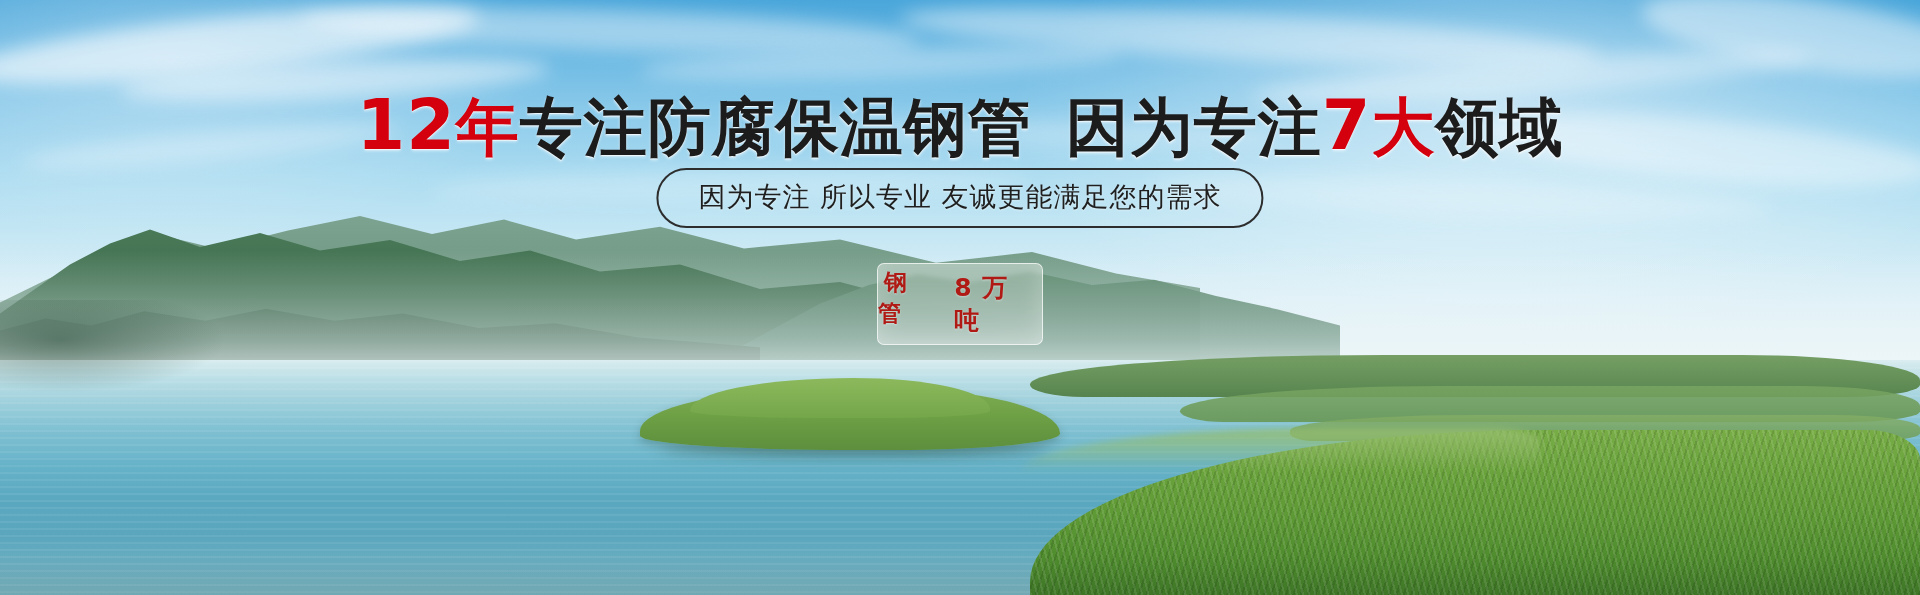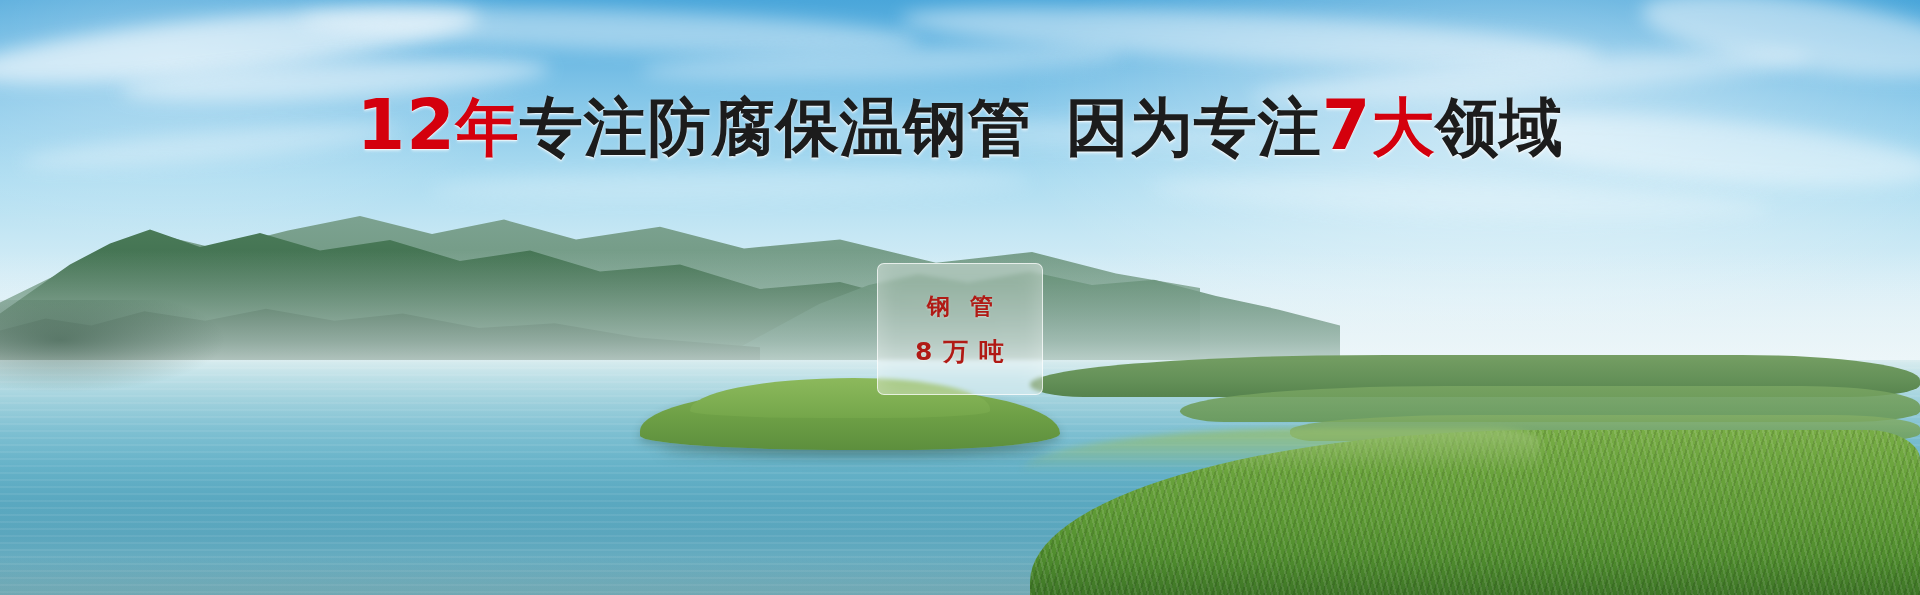--- a/index.html
+++ b/index.html
@@ -190,26 +190,26 @@
     background:rgba(255,255,255,0.04);
     text-shadow:0 1px 2px rgba(255,255,255,.45);
   }
 
   
   .cards {
     position:absolute; left:50%; top:263px; transform:translateX(-50%);
     display:flex; gap:9px;
   }
   .card {
-    width:166px; height:132px;
+    width:166px; height:82px;
     border:1px solid rgba(255,255,255,0.75);
     border-radius:7px;
     background:rgba(255,255,255,0.26);
     backdrop-filter:blur(2px);
-    display:flex; flex-direction:column;
+    display:flex; flex-direction:row;
     align-items:center; justify-content:center;
     box-shadow:inset 0 0 24px rgba(255,255,255,.28);
   }
   .card-label {
     font-family:"DejaVu Sans","Liberation Sans",sans-serif;
     font-size:23px; font-weight:bold; color:#b01a15;
     letter-spacing:6px; text-indent:6px;
     margin-bottom:13px;
     text-shadow:0 1px 2px rgba(255,255,255,.4);
   }
@@ -260,20 +260,21 @@
   <div class="island2"></div>
 
   <div class="fg-grass"></div>
   <div class="fg-grass-tex"></div>
   <div class="fg-grass-edge"></div>
   <div class="left-dark"></div>
   <div class="bottom-shade"></div>
 
   <div class="headline"><span class="hl-red hl-num">12</span><span class="hl-red">年</span><span>专注防腐保温钢管</span><span class="hl-gap"></span><span>因为专注</span><span class="hl-red hl-num">7</span><span class="hl-red">大</span><span>领域</span></div>
 
+  <div class="subpill">因为专注  所以专业  友诚更能满足您的需求</div>
 
   <div class="cards">
 
     <div class="card">
       <div class="card-label">钢 管</div>
       <div class="card-value"><span>8 万 吨</span></div>
     </div>
 
 
 

